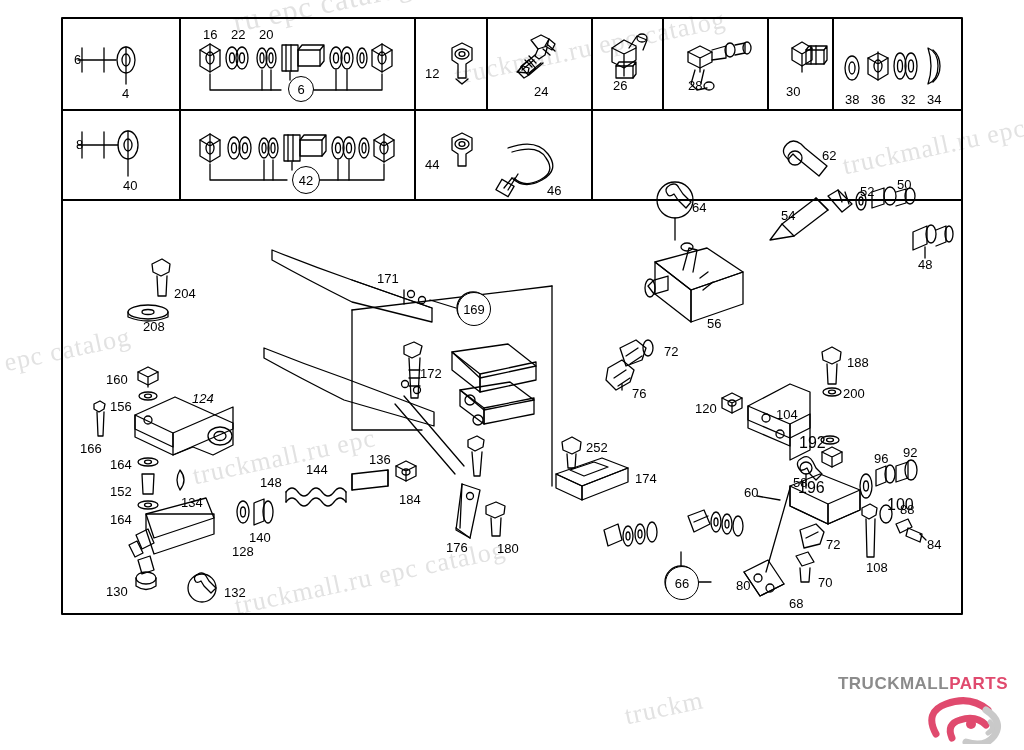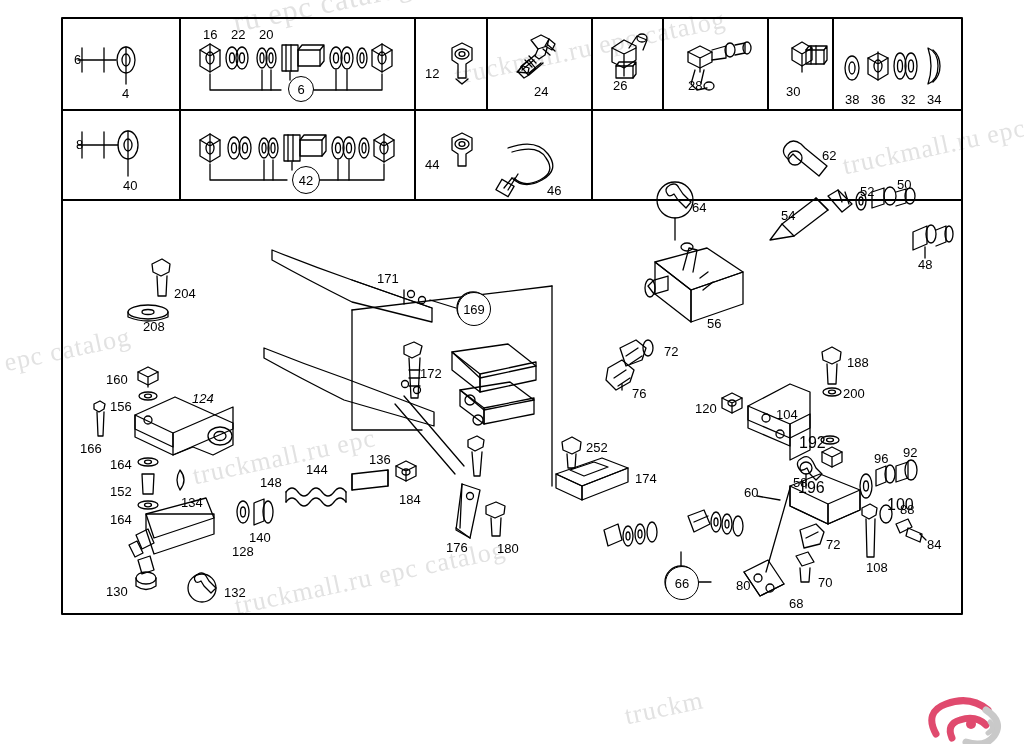--- a/index.html
+++ b/index.html
@@ -531,20 +531,23 @@
     <div class="lbl" style="left:793px; top:475px;">58</div>
     <div class="lbl" style="left:744px; top:485px;">60</div>
     <div class="lbl" style="left:736px; top:530px;margin-top:48px;">80</div>
     <div class="lbl" style="left:826px; top:537px;">72</div>
     <div class="lbl" style="left:818px; top:575px;">70</div>
     <div class="lbl" style="left:789px; top:596px;">68</div>
     <div class="circ" style="left:665px; top:566px; width:32px; height:32px;">66</div>
   </div>
 
   <div class="brand">
+    <div class="txt1">
+      <span>TRUCKMALL</span><span class="txt2">PARTS</span>
+    </div>
     <svg width="170" height="50" style="position:absolute; right:0; top:20px;">
       <g fill="none" stroke-width="7" stroke-linecap="round">
         <path d="M96 40 q-12 -22 10 -30 q24 -9 42 6" stroke="#e04a6e"></path>
         <path d="M112 44 q-6 -14 8 -18 q16 -5 26 5" stroke="#e04a6e"></path>
         <path d="M146 16 q18 12 8 26 q-9 12 -28 6" stroke="#c9c9c9"></path>
         <path d="M150 28 q6 6 -2 11" stroke="#c9c9c9" stroke-width="5"></path>
       </g>
       <circle cx="131" cy="30" r="5" fill="#e04a6e"></circle>
     </svg>
   </div>

